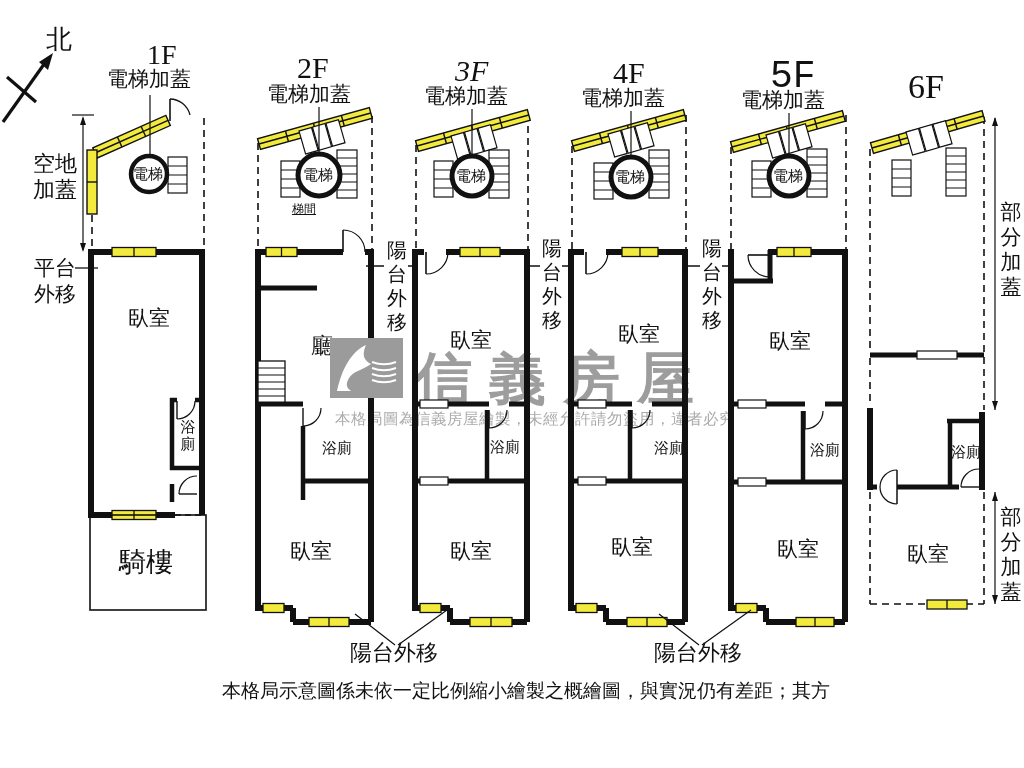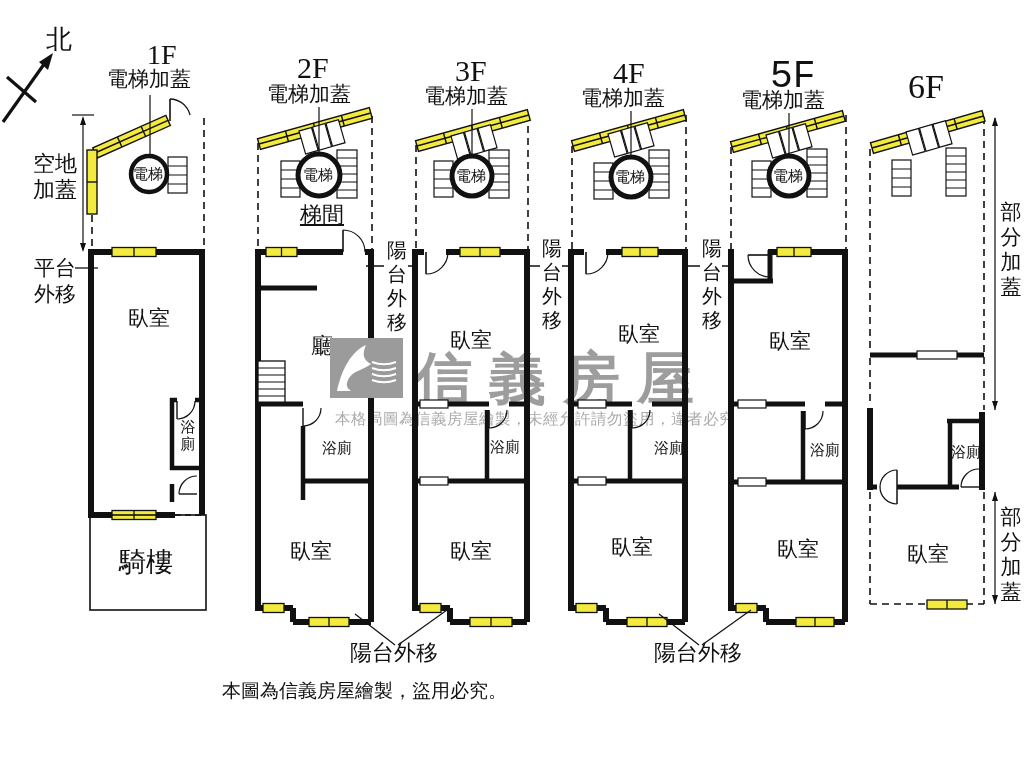--- a/index.html
+++ b/index.html
@@ -244,27 +244,27 @@
   <div class="lbl" style="left:133px;top:166px;font-size:15px;">電梯</div>
   <div class="lbl v" style="left:31px;top:151px;width:48px;font-size:22px;line-height:26px;">空地加蓋</div>
   <div class="lbl v" style="left:31px;top:255px;width:48px;font-size:21px;line-height:26px;">平台外移</div>
   <div class="lbl" style="left:128px;top:307px;font-size:21px;">臥室</div>
   <div class="lbl v" style="left:180px;top:419px;width:16px;font-size:15px;line-height:17px;">浴廁</div>
   <div class="lbl" style="left:119px;top:548px;font-size:27px;">騎樓</div>
 
   <div class="lbl" style="left:297px;top:51px;font-size:30px;">2F</div>
   <div class="lbl" style="left:267px;top:83px;font-size:21px;">電梯加蓋</div>
   <div class="lbl" style="left:303px;top:167px;font-size:15px;">電梯</div>
-  <div class="lbl" style="left:300px;top:203px;font-size:22px;text-decoration:underline;">梯間</div>
+  <div class="lbl" style="left:292px;top:203px;font-size:12px;text-decoration:underline;">梯間</div>
   <div class="lbl" style="left:311px;top:334px;font-size:22px;">廳</div>
   <div class="lbl" style="left:322px;top:440px;font-size:15px;">浴廁</div>
   <div class="lbl" style="left:290px;top:540px;font-size:21px;">臥室</div>
   <div class="lbl v" style="left:386px;top:238px;width:22px;font-size:20px;line-height:24px;">陽台外移</div>
 
-  <div class="lbl" style="left:455px;top:54px;font-size:30px;">3F</div>
+  <div class="lbl" style="left:455px;top:54px;font-size:30px;font-style:italic;">3F</div>
   <div class="lbl" style="left:424px;top:85px;font-size:21px;">電梯加蓋</div>
   <div class="lbl" style="left:456px;top:168px;font-size:15px;">電梯</div>
   <div class="lbl" style="left:450px;top:329px;font-size:21px;">臥室</div>
   <div class="lbl" style="left:490px;top:439px;font-size:15px;">浴廁</div>
   <div class="lbl" style="left:450px;top:540px;font-size:21px;">臥室</div>
   <div class="lbl v" style="left:541px;top:236px;width:22px;font-size:20px;line-height:24px;">陽台外移</div>
 
   <div class="lbl" style="left:613px;top:56px;font-size:30px;">4F</div>
   <div class="lbl" style="left:581px;top:87px;font-size:21px;">電梯加蓋</div>
   <div class="lbl" style="left:615px;top:169px;font-size:15px;">電梯</div>
@@ -283,21 +283,21 @@
   <div class="lbl" style="left:908px;top:68px;font-size:34px;">6F</div>
   <div class="lbl" style="left:951px;top:444px;font-size:15px;">浴廁</div>
   <div class="lbl" style="left:907px;top:543px;font-size:21px;">臥室</div>
   <div class="lbl v" style="left:999px;top:200px;width:24px;font-size:21px;line-height:25px;">部分加蓋</div>
   <div class="lbl v" style="left:999px;top:505px;width:24px;font-size:21px;line-height:25px;">部分加蓋</div>
 
   <div class="lbl" style="left:350px;top:641px;font-size:22px;">陽台外移</div>
   <div class="lbl" style="left:654px;top:641px;font-size:22px;">陽台外移</div>
 
   <div class="disc">
-    <div>本圖為信義房屋繪製，盜用必究。</div>
+    <div>本格局示意圖係未依一定比例縮小繪製之概繪圖，與實況仍有差距；其方</div>
   </div>
 
   <div class="logo-box">
     <svg width="73" height="60" viewBox="0 0 73 60">
       <path d="M7,53 C12,30 22,13 36,7 C32,16 33,22 41,26 C33,32 23,33 19,40 C15,47 17,50 21,53 Z" fill="#ffffff"></path>
       <path d="M42,24 C50,27 58,27 66,24 M42,30 C50,33 58,33 66,30 M42,36 C50,39 58,39 66,36 M42,42 C50,45 58,45 66,42" stroke="#ffffff" stroke-width="2" fill="none"></path>
     </svg>
   </div>
 
 </div>

